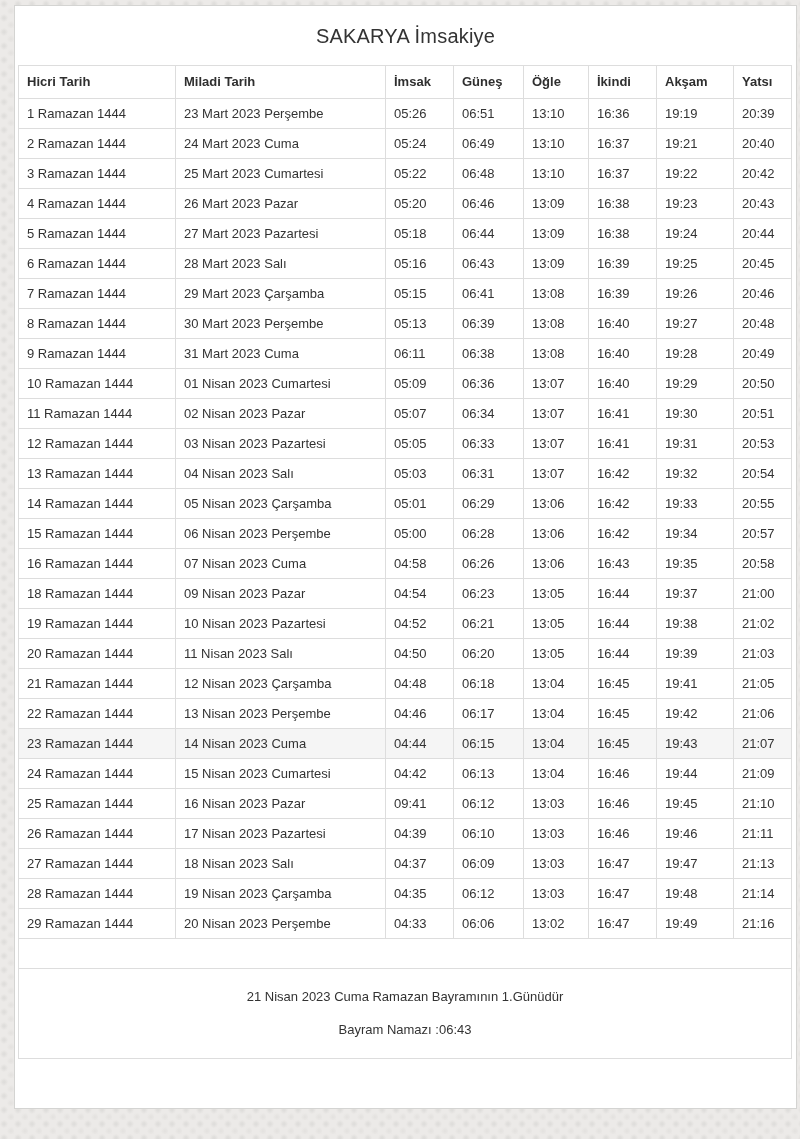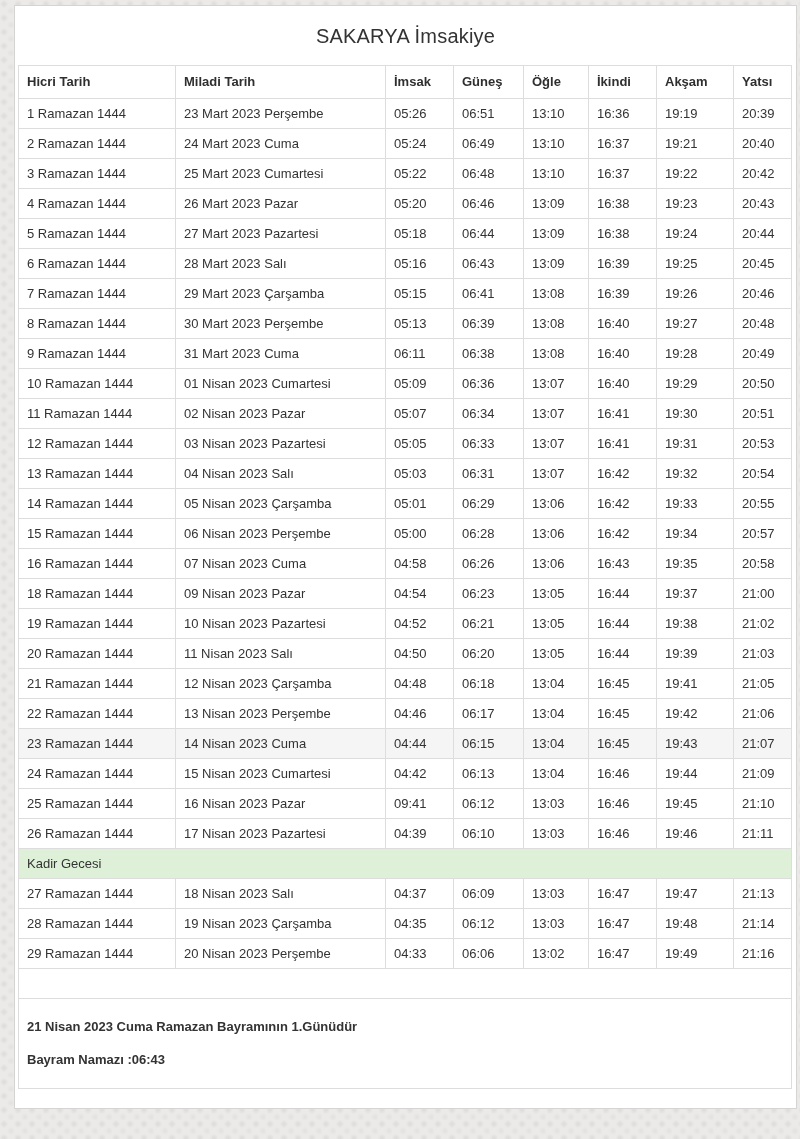--- a/index.html
+++ b/index.html
@@ -61,22 +61,22 @@
   tr.hl td { background: #f5f5f5; }
   td.banner {
     background: #dff0d8;
     text-align: center;
     color: #4a4a4a;
     padding: 9px 8px;
   }
   td.spacer { height: 30px; border-bottom: none; }
   td.note { padding: 0 8px; border-top: 1px solid #dddddd; }
   td.note p {
-    text-align: left;
-    font-weight: 700;
+    text-align: center;
+    font-weight: 400;
     font-size: 13px;
     color: #333333;
   }
   td.note p:first-child { margin: 13px 0 0 0; }
   td.note p:last-child  { margin: 19px 0 14px 0; }
 </style>
 </head>
 <body>
 
 <div class="card">
@@ -350,23 +350,20 @@
             <td>26 Ramazan 1444</td>
             <td>17 Nisan 2023 Pazartesi</td>
             <td>04:39</td>
             <td>06:10</td>
             <td>13:03</td>
             <td>16:46</td>
             <td>19:46</td>
             <td>21:11</td>
           </tr>
           <tr>
-            <td colspan="8" class="banner">Kadir Gecesi</td>
-          </tr>
-          <tr>
             <td>27 Ramazan 1444</td>
             <td>18 Nisan 2023 Salı</td>
             <td>04:37</td>
             <td>06:09</td>
             <td>13:03</td>
             <td>16:47</td>
             <td>19:47</td>
             <td>21:13</td>
           </tr>
           <tr>

